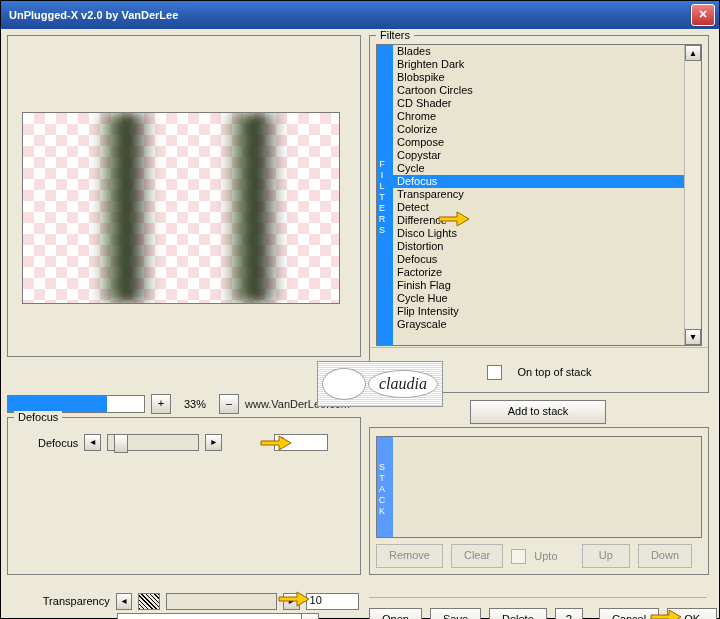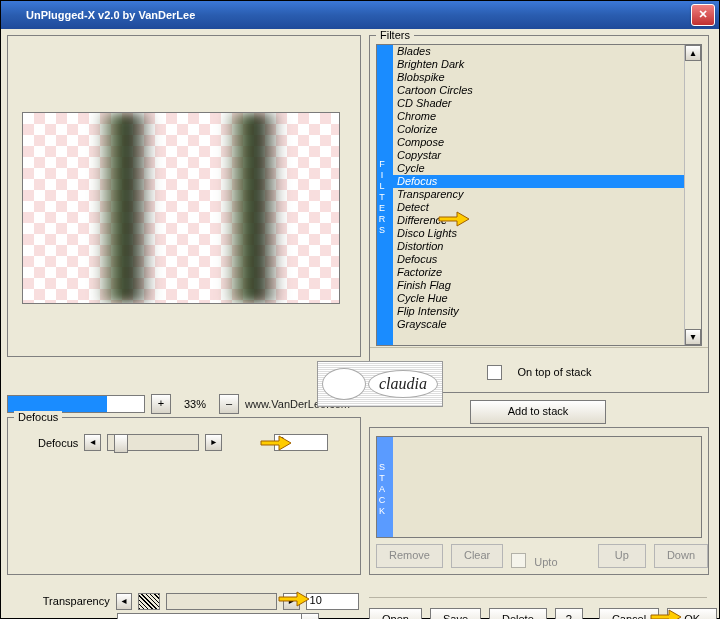--- a/index.html
+++ b/index.html
@@ -1,18 +1,18 @@
 <!DOCTYPE html>
 <html><head>
 <meta charset="utf-8">
 <style>
 html,body{margin:0;padding:0;font-family:Tahoma,Arial,sans-serif;font-size:11px;background:#fff;}
 .window{width:720px;height:619px;border:1px solid #000;box-sizing:border-box;position:relative;background:#ece9d8;}
 .titlebar{height:28px;background:linear-gradient(to bottom,#3b78d8 0%,#2a5db0 50%,#1f4a9a 100%);display:flex;align-items:center;padding:0 4px 0 8px;color:#fff;font-weight:bold;position:relative;border-bottom:1px solid #0a2a60;}
-.titlebar .title{flex:1;margin-left:17px;}
+.titlebar .title{flex:1;}
 .closebtn{width:22px;height:20px;background:linear-gradient(to bottom,#f08080,#c03030);border:1px solid #fff;border-radius:3px;text-align:center;line-height:18px;color:#fff;font-weight:bold;font-family:Arial;box-shadow:0 0 2px rgba(0,0,0,.4);}
 .client{position:absolute;top:28px;left:0;right:0;bottom:0;background:#ece9d8;}
 .groupbox{position:absolute;border:1px solid #808080;background:#ece9d8;}
 .groupbox .gtitle{position:absolute;top:-7px;left:6px;background:#ece9d8;padding:0 4px;font-size:11px;}
 
 .preview-wrap{position:absolute;left:6px;top:6px;width:352px;height:320px;border:1px solid #808080;background:#ece9d8;}
 .preview-inner{position:absolute;left:14px;top:76px;width:316px;height:190px;border:1px solid #7a7a7a;overflow:hidden;}
 .checker{position:absolute;inset:0;background:
  linear-gradient(45deg,#f8dede 25%,transparent 25%,transparent 75%,#f8dede 75%),
  linear-gradient(45deg,#f8dede 25%,#fff 25%,#fff 75%,#f8dede 75%);
@@ -42,37 +42,37 @@
 .transrow{position:absolute;left:6px;top:562px;width:352px;height:20px;display:flex;align-items:center;gap:6px;}
 .transrow2{position:absolute;left:6px;top:584px;width:352px;height:20px;display:flex;align-items:center;gap:6px;}
 .hatch{width:20px;height:15px;border:1px solid #7a7a7a;background:repeating-linear-gradient(45deg,#000 0,#000 1px,#ece9d8 1px,#ece9d8 3px);}
 .combo{height:18px;border:1px solid #7a7a7a;background:#fff;display:flex;align-items:center;}
 .combo .text{flex:1;padding:0 4px;}
 .combo .arrow{width:16px;height:18px;background:linear-gradient(#fff,#d8d4c8);border-left:1px solid #7a7a7a;text-align:center;line-height:16px;}
 
 .filtersbox{left:368px;top:6px;width:338px;height:356px;}
 .listwrap{position:absolute;left:6px;top:8px;right:6px;height:300px;border:1px solid #7a7a7a;background:#e8e4d0;display:flex;}
 .sidebar-f{width:16px;background:#1a8cff;color:#fff;writing-mode:vertical-lr;text-orientation:upright;font-size:9px;text-align:center;letter-spacing:1px;padding-top:4px;}
-.listitems{flex:1;overflow:hidden;position:relative;font-style:italic;}
+.listitems{flex:1;overflow:hidden;position:relative;}
 .listitems .item{padding:0 4px;height:13px;line-height:13px;white-space:nowrap;}
 .listitems .item.sel{background:#1a8cff;color:#fff;}
 .vscroll{width:16px;background:#ece9d8;border-left:1px solid #bbb;position:relative;}
 .vscroll .sbtn{position:absolute;left:0;width:16px;height:16px;background:linear-gradient(#fff,#d8d4c8);border:1px solid #7a7a7a;box-sizing:border-box;text-align:center;line-height:13px;font-size:10px;}
 .vscroll .sbtn.top{top:0;}
 .vscroll .sbtn.bot{bottom:0;}
 .chkrow{position:absolute;left:0;right:0;bottom:6px;height:28px;display:flex;align-items:center;justify-content:center;gap:16px;border-top:1px solid #c0bca8;padding-top:10px;}
 .chkbox{width:13px;height:13px;border:1px solid #7a7a7a;background:#fff;}
 .stdbtn{height:22px;border:1px solid #7a7a7a;background:linear-gradient(#fff,#e2ded0);padding:0 12px;line-height:20px;text-align:center;display:inline-block;}
 .stdbtn.disabled{color:#8a8a8a;border-color:#b5b5b5;background:#e9e6da;}
 
 .addstack{position:absolute;left:368px;top:370px;width:338px;height:26px;display:flex;justify-content:center;align-items:center;}
 .stackbox{left:368px;top:398px;width:338px;height:146px;}
 .stacklist{position:absolute;left:6px;top:8px;right:6px;height:100px;border:1px solid #7a7a7a;background:#e8e4d0;display:flex;}
 .sidebar-s{width:16px;background:#5a9bff;color:#fff;writing-mode:vertical-lr;text-orientation:upright;font-size:9px;text-align:center;letter-spacing:1px;padding-top:4px;}
-.stbtns{position:absolute;left:6px;right:0;bottom:6px;height:24px;display:flex;gap:8px;align-items:flex-end;}
+.stbtns{position:absolute;left:6px;right:16px;bottom:6px;height:24px;display:flex;gap:8px;align-items:center;}
 
 .brow{position:absolute;left:368px;top:578px;width:338px;height:26px;display:flex;gap:8px;align-items:center;}
 
 .cursor{position:absolute;width:34px;height:24px;pointer-events:none;}
 .cursor svg{width:100%;height:100%;}
 
 .sep{position:absolute;left:368px;width:338px;border-top:1px solid #b8b4a4;}
 </style>
 </head>
 <body>

